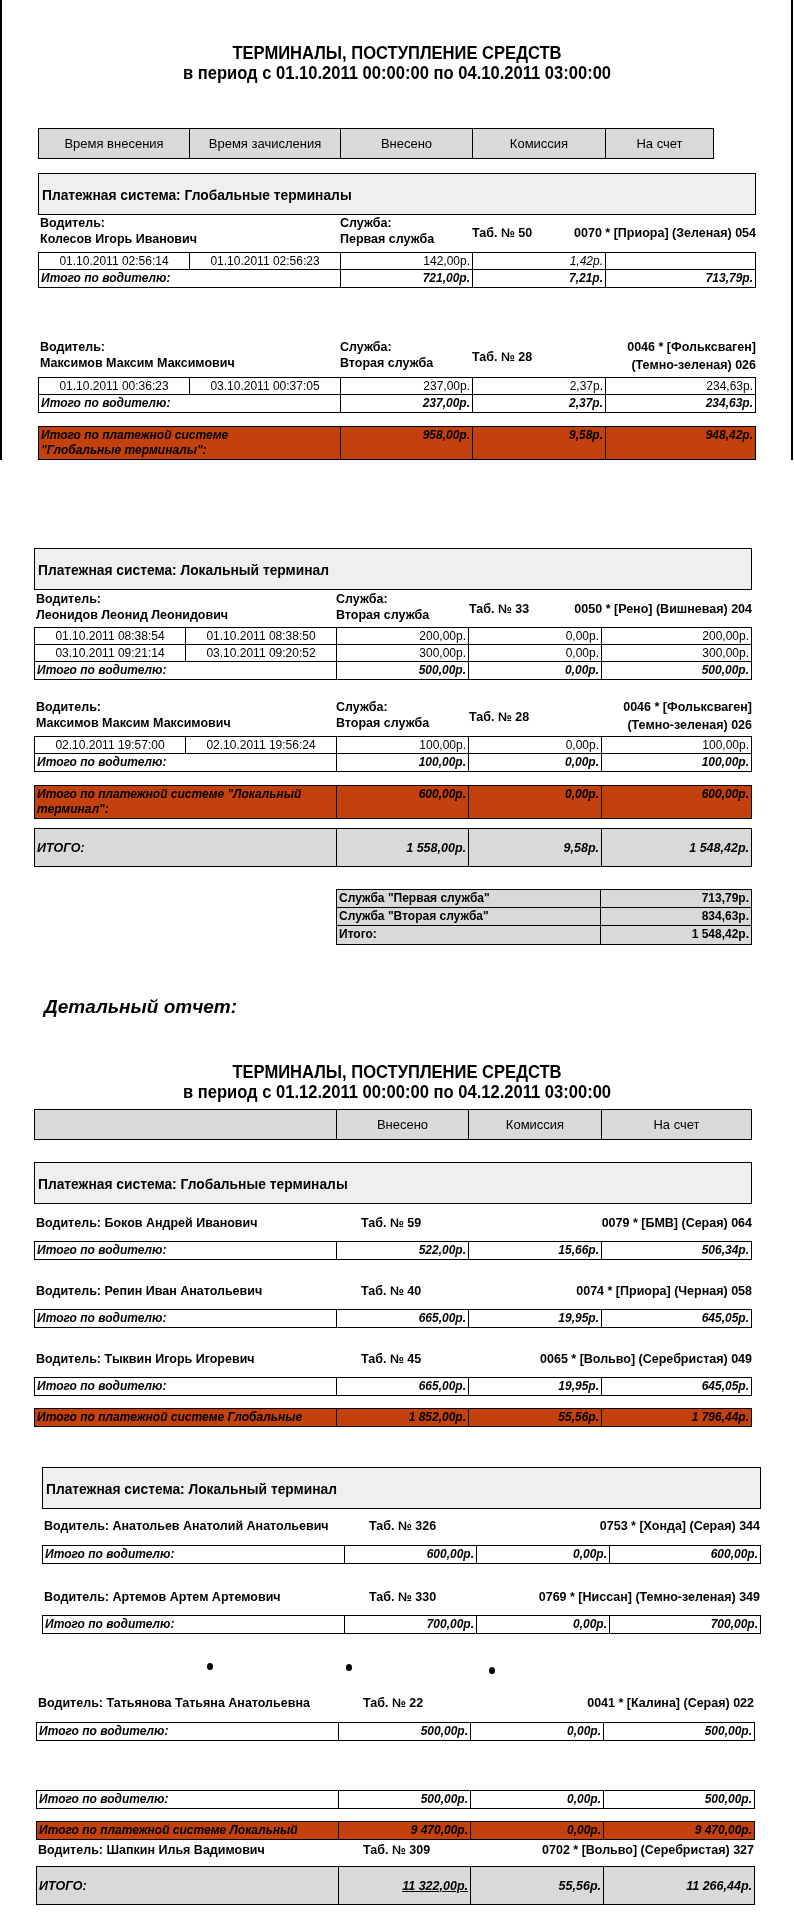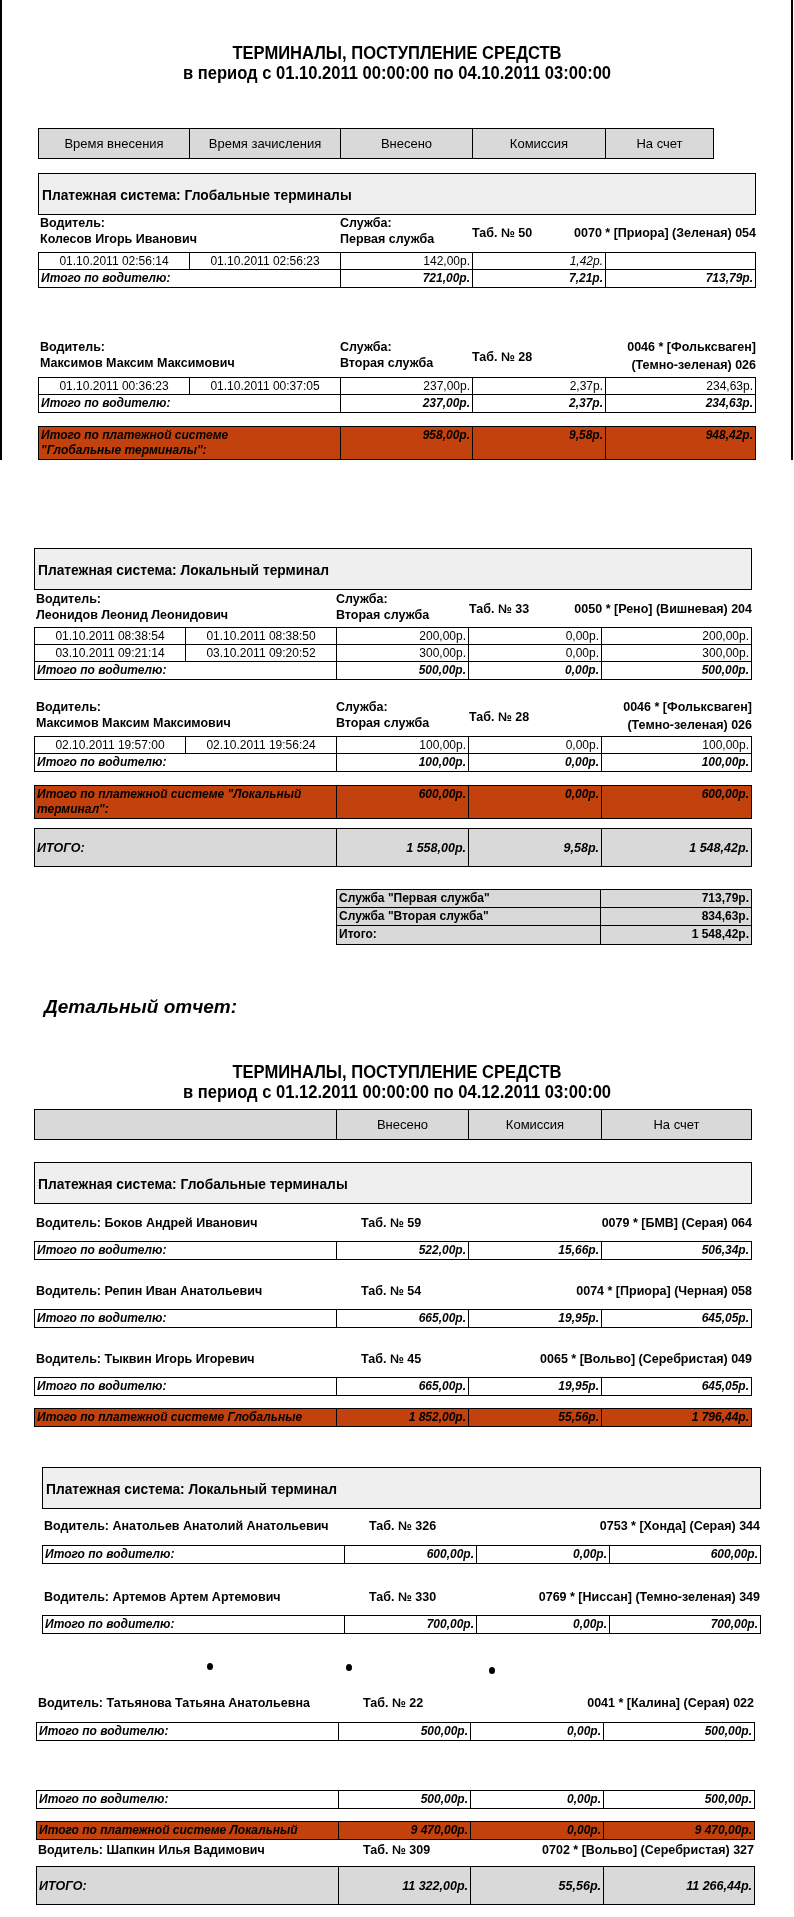--- a/index.html
+++ b/index.html
@@ -87,21 +87,21 @@
 <div class="abs drv" style="left:40px; top:356px;">Максимов Максим Максимович</div>
 <div class="abs drv" style="left:340px; top:340px;">Служба:</div>
 <div class="abs drv" style="left:340px; top:356px;">Вторая служба</div>
 <div class="abs drv" style="left:472px; top:350px;">Таб. № 28</div>
 <div class="abs drv" style="left:560px; top:340px; width:196px; text-align:right;">0046 * [Фольксваген]</div>
 <div class="abs drv" style="left:560px; top:358px; width:196px; text-align:right;">(Темно-зеленая) 026</div>
 
 <div class="abs tbl" style="left:38px; top:377px; width:718px;">
   <div class="row">
     <div class="c" style="width:151px;">01.10.2011 00:36:23</div>
-    <div class="c" style="width:151px;">01.10.2011 00:37:05</div>
+    <div class="c" style="width:151px;">03.10.2011 00:37:05</div>
     <div class="r" style="width:132px;">237,00р.</div>
     <div class="r" style="width:133px;">2,37р.</div>
     <div class="r" style="flex:1;">234,63р.</div>
   </div>
   <div class="row bi">
     <div style="width:302px;">Итого по водителю:</div>
     <div class="r" style="width:132px;">237,00р.</div>
     <div class="r" style="width:133px;">2,37р.</div>
     <div class="r" style="flex:1;">234,63р.</div>
   </div>
@@ -232,21 +232,21 @@
   <div class="row bi">
     <div style="width:302px;">Итого по водителю:</div>
     <div class="r" style="width:132px;">522,00р.</div>
     <div class="r" style="width:133px;">15,66р.</div>
     <div class="r" style="flex:1;">506,34р.</div>
   </div>
 </div>
 
 <div class="abs dline" style="left:36px; top:1283px; width:716px;">
   <span style="width:325px;">Водитель: Репин Иван Анатольевич</span>
-  <span style="width:120px;">Таб. № 54</span>
+  <span style="width:120px;">Таб. № 40</span>
   <span style="flex:1; text-align:right;">0074 * [Приора] (Черная) 058</span>
 </div>
 <div class="abs tbl" style="left:34px; top:1309px; width:718px;">
   <div class="row bi">
     <div style="width:302px;">Итого по водителю:</div>
     <div class="r" style="width:132px;">665,00р.</div>
     <div class="r" style="width:133px;">19,95р.</div>
     <div class="r" style="flex:1;">645,05р.</div>
   </div>
 </div>
@@ -338,16 +338,16 @@
 
 <div class="abs tot" style="left:36px; top:1821px; width:719px; height:19px;">
   <div style="width:302px; padding-top:0; line-height:16px;">Итого по платежной системе Локальный</div>
   <div class="r" style="width:132px; line-height:16px; padding-top:0;">9 470,00р.</div>
   <div class="r" style="width:133px; line-height:16px; padding-top:0;">0,00р.</div>
   <div class="r" style="flex:1; line-height:16px; padding-top:0;">9 470,00р.</div>
 </div>
 
 <div class="abs grand" style="left:36px; top:1866px; width:719px;">
   <div style="width:302px;">ИТОГО:</div>
-  <div class="jr" style="width:132px;">11 322,00р.</div>
+  <div class="jr" style="width:132px;text-decoration:underline;">11 322,00р.</div>
   <div class="jr" style="width:133px;">55,56р.</div>
   <div class="jr" style="flex:1;">11 266,44р.</div>
 </div>
 
 </body></html>

